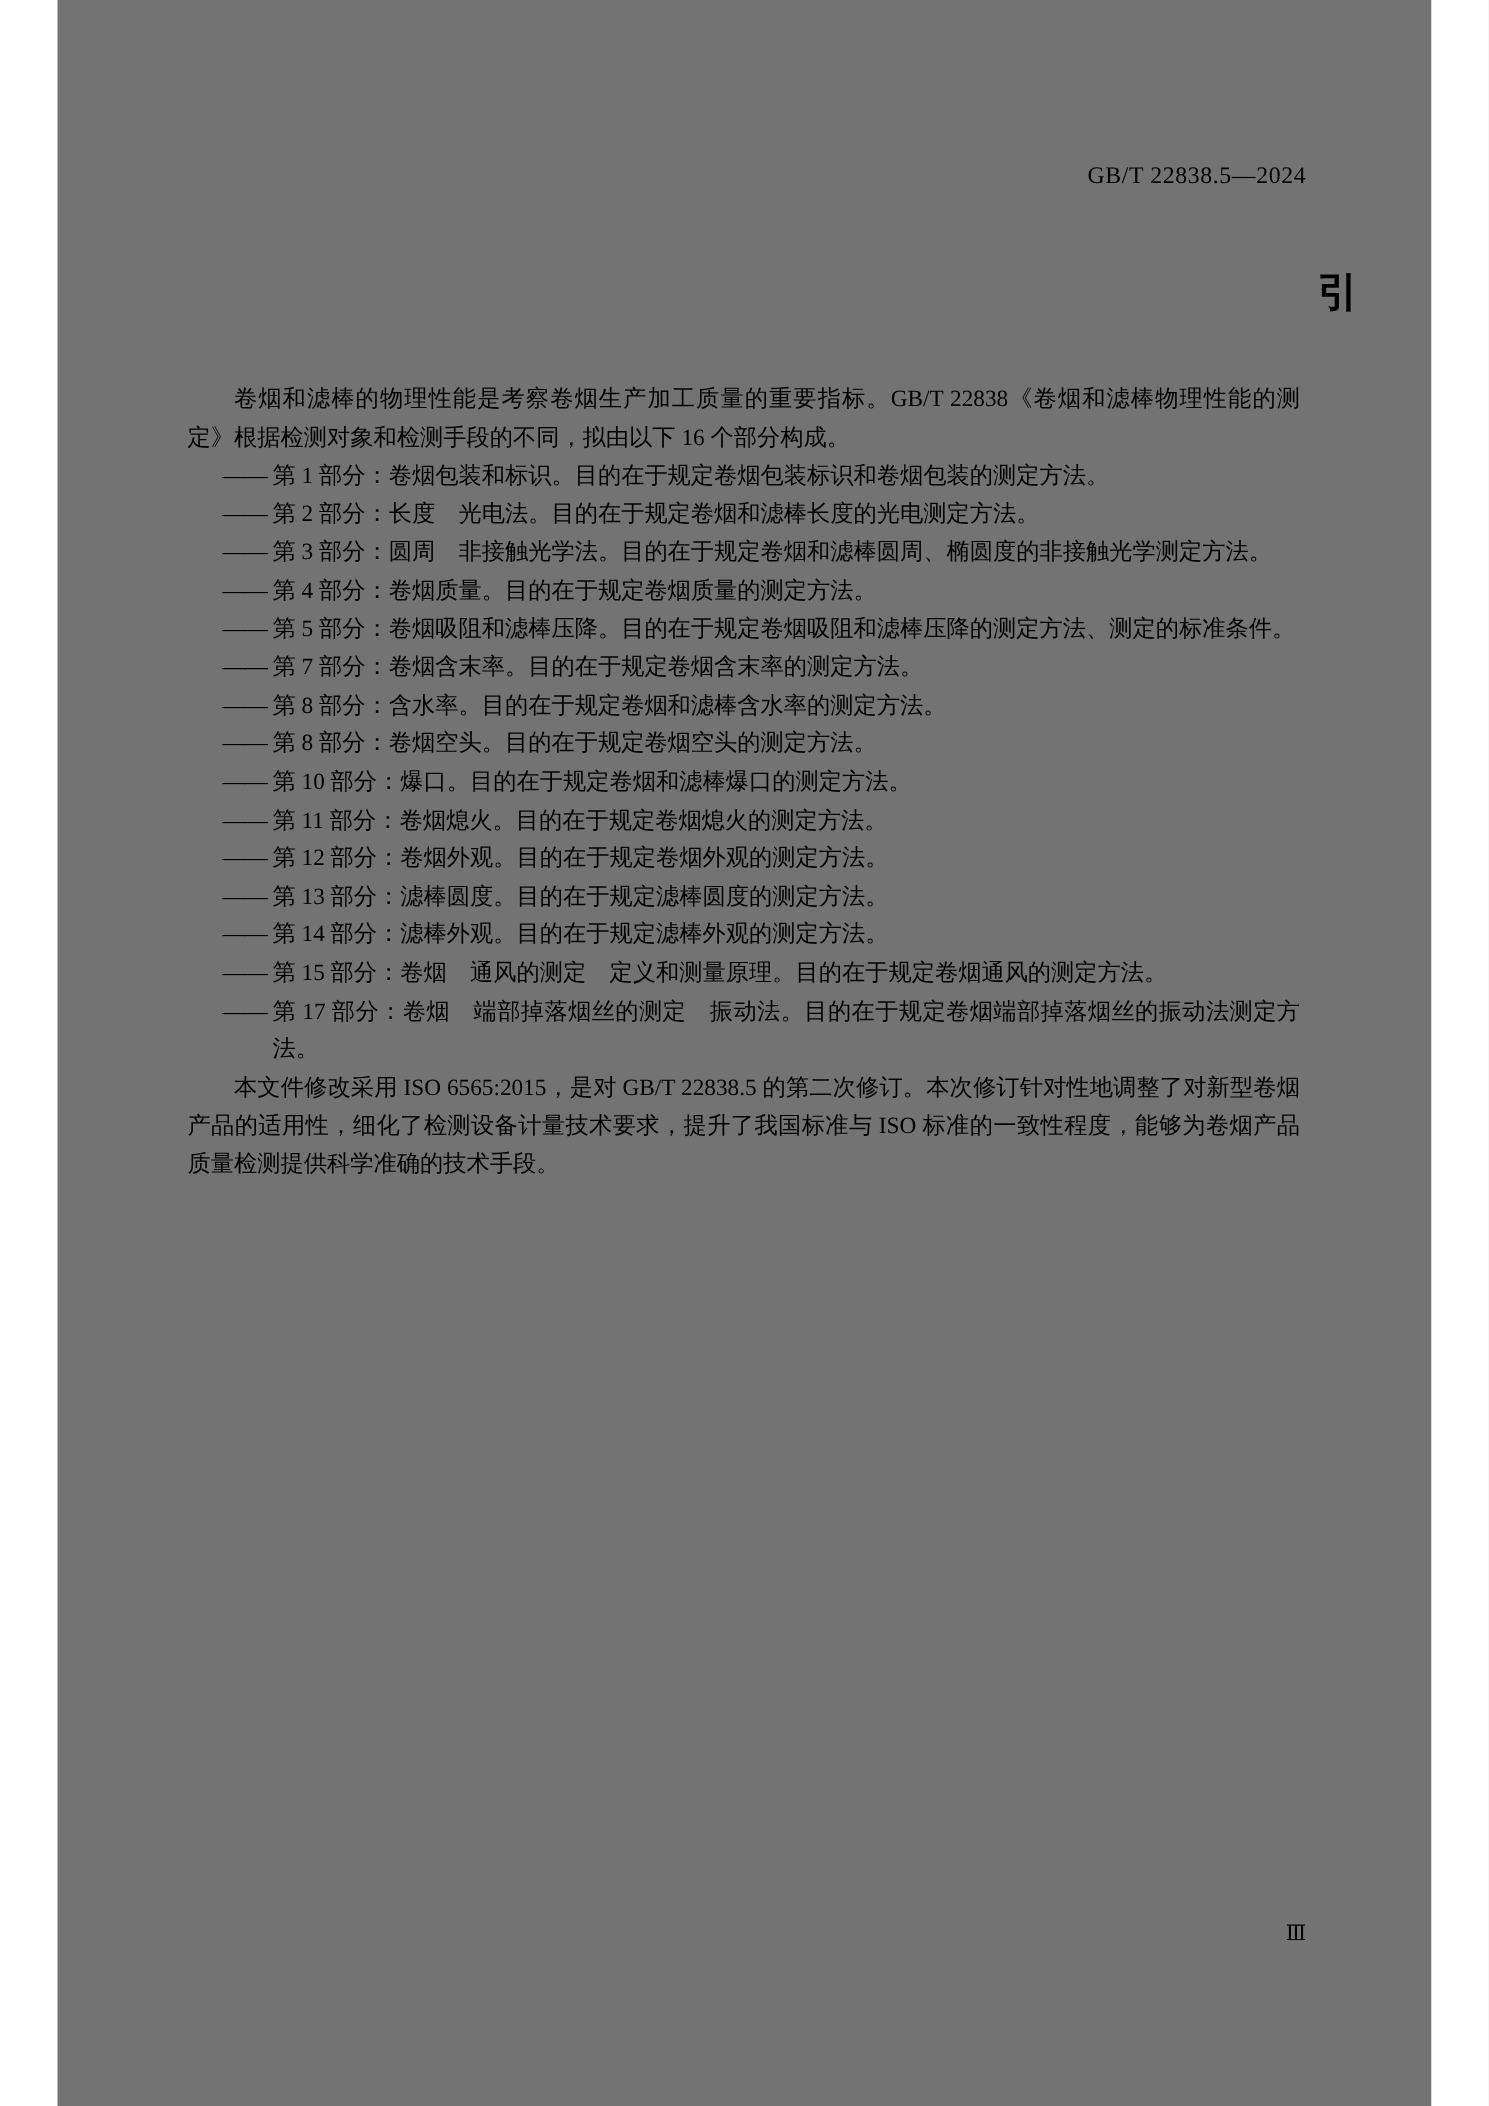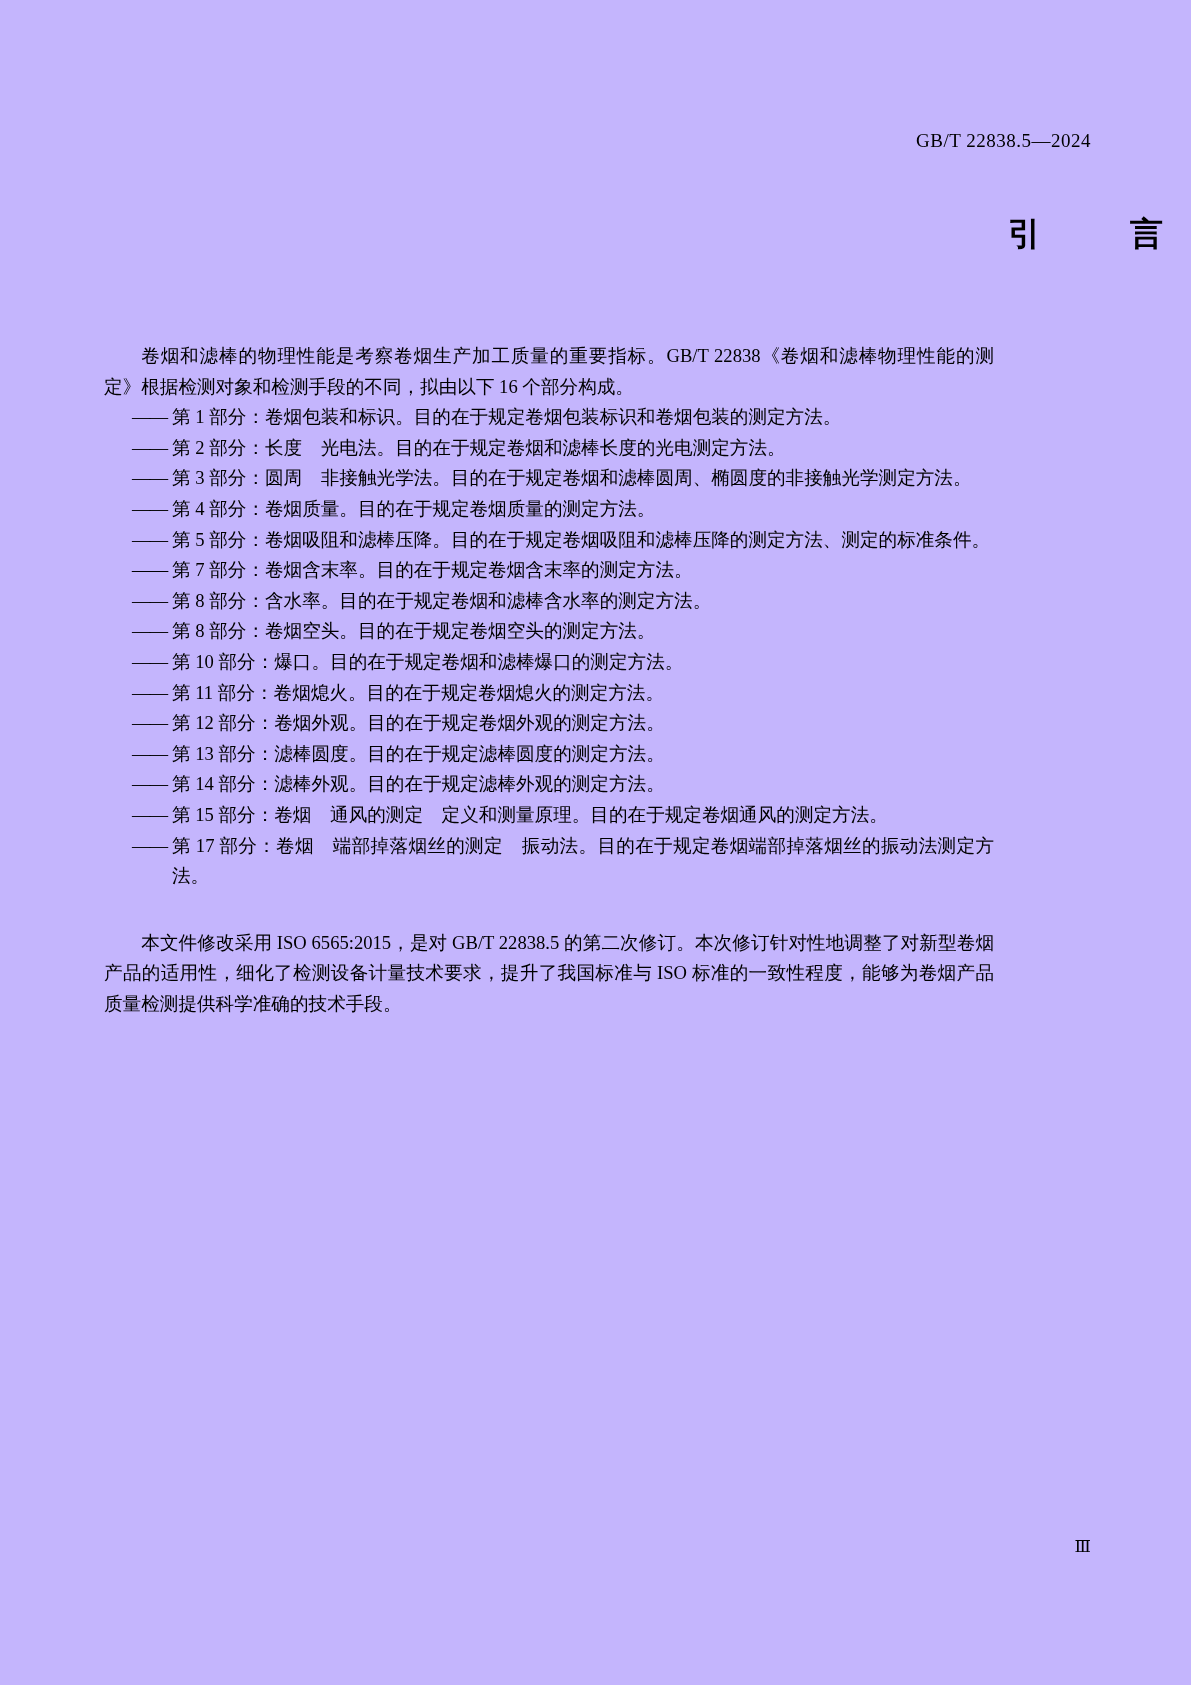--- a/index.html
+++ b/index.html
@@ -6,24 +6,24 @@
     margin: 0;
     padding: 0;
     background: #ffffff;
   }
   body {
     font-family: "Liberation Serif", "DejaVu Serif", serif;
     color: #000000;
   }
   .page {
     position: relative;
-    width: 1191px;
+    width: 1099px;
     height: 1685px;
     margin: 0 auto;
-    background: #c4b5fd;
+    background: #737373;
     overflow: hidden;
   }
   .header {
     position: absolute;
     top: 130px;
     right: 100px;
     font-size: 19px;
     letter-spacing: 0.5px;
     font-family: "Liberation Serif", "DejaVu Serif", serif;
     white-space: nowrap;
@@ -47,21 +47,20 @@
     width: 890px;
     font-size: 18.6px;
     line-height: 30.6px;
     text-align: justify;
   }
   p {
     margin: 0;
   }
   .para {
     text-indent: 2em;
-    margin-top: 36px;
   }
   .list {
     margin: 0;
     padding: 0;
     list-style: none;
   }
   .list-item {
     position: relative;
     padding-left: 68px;
     text-indent: 0;

